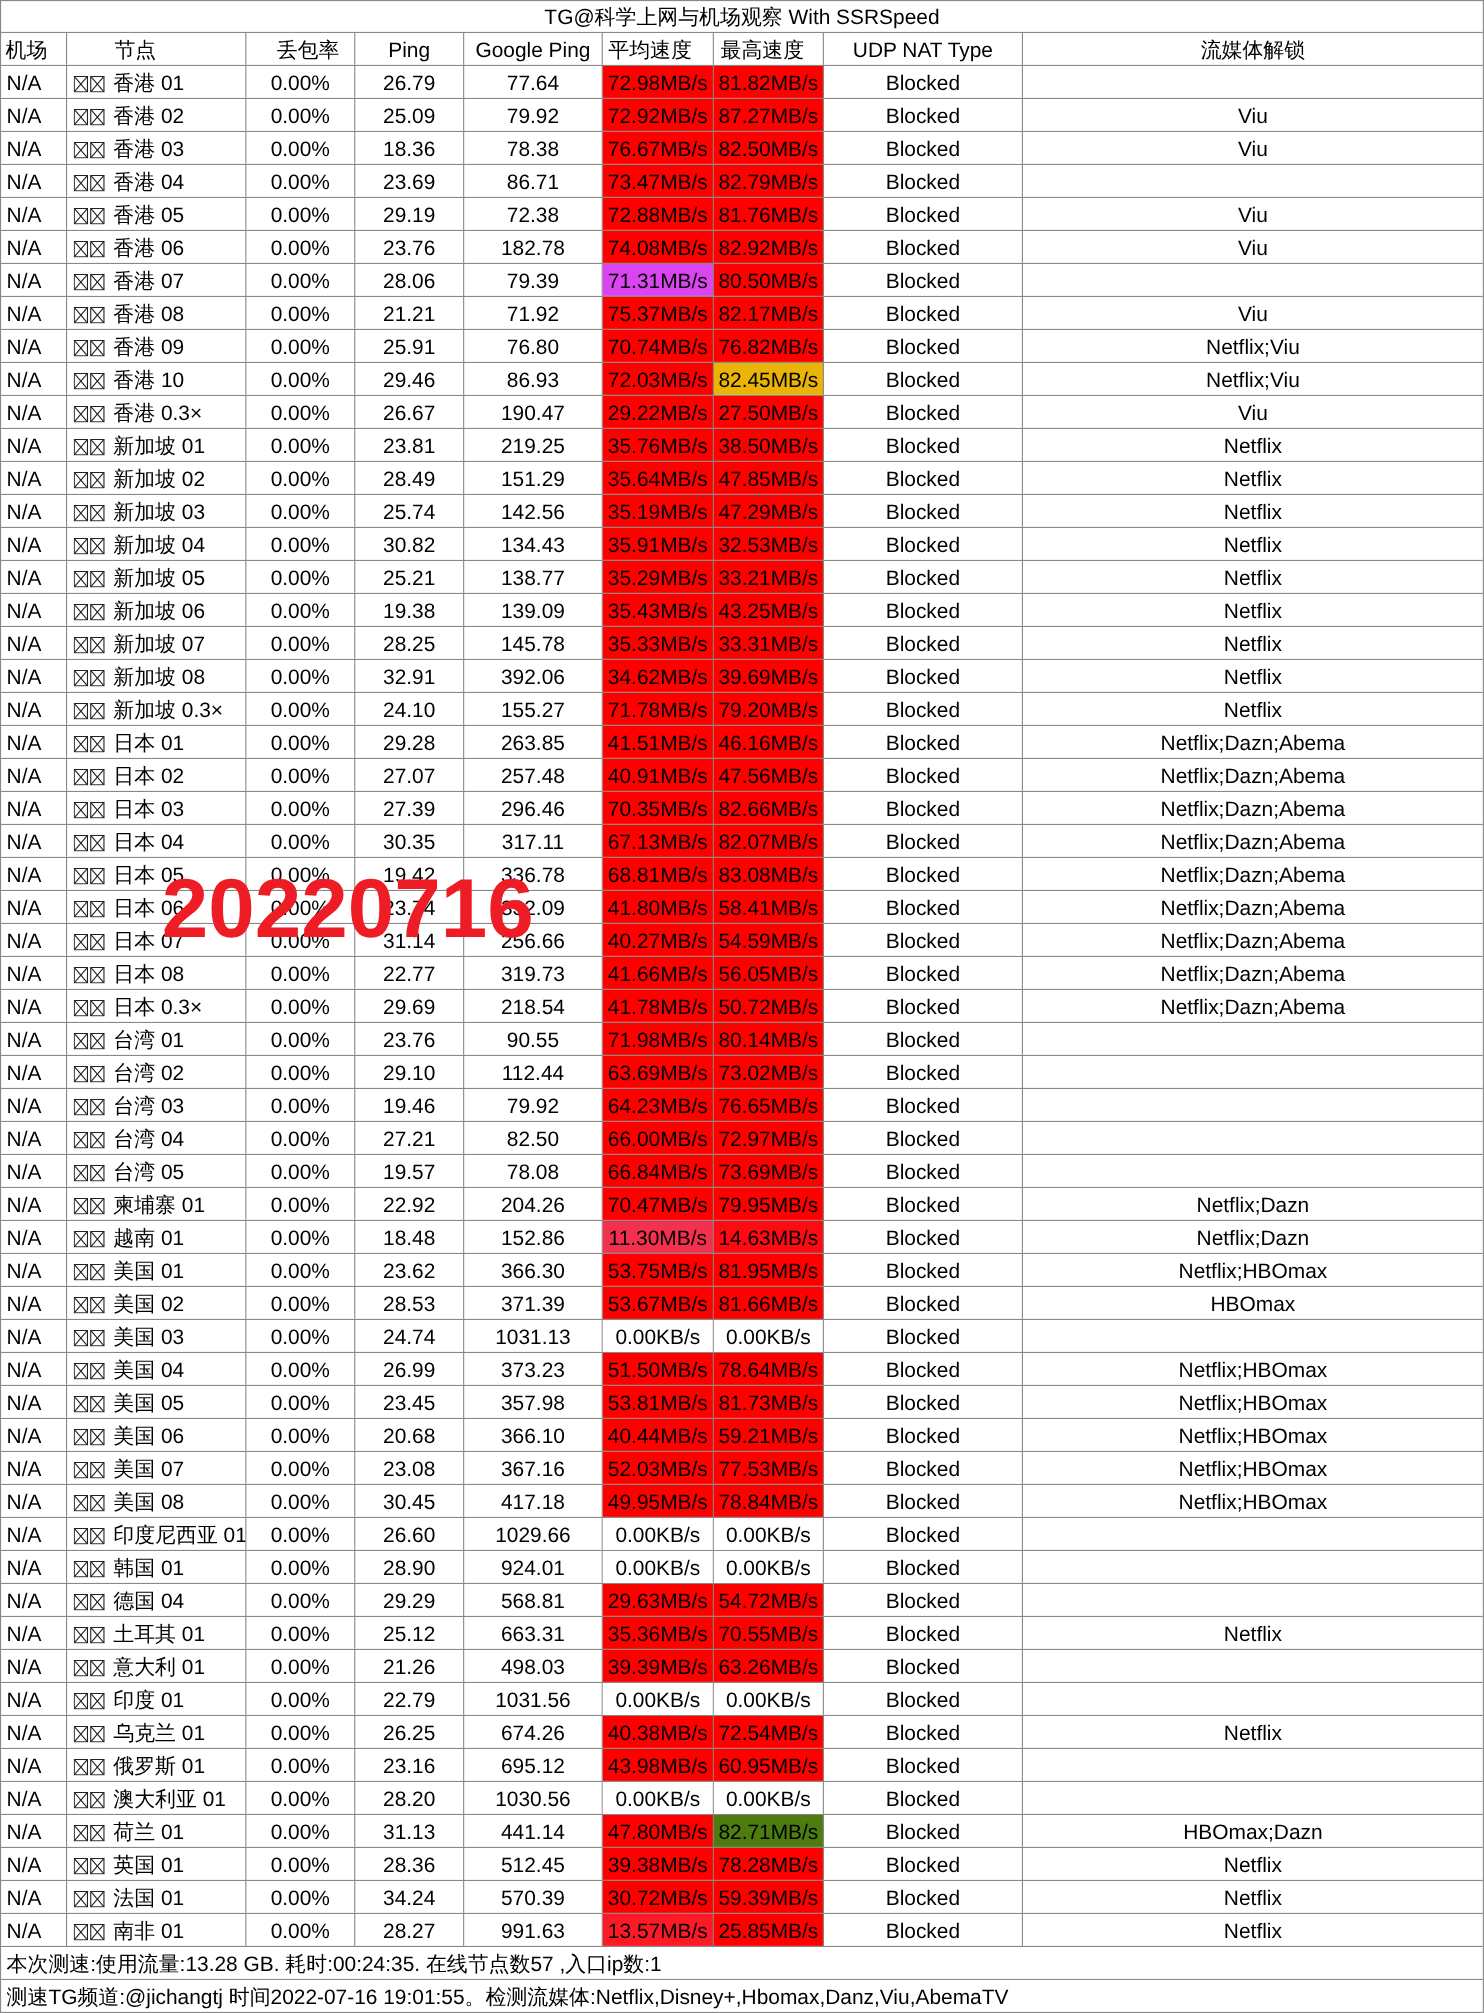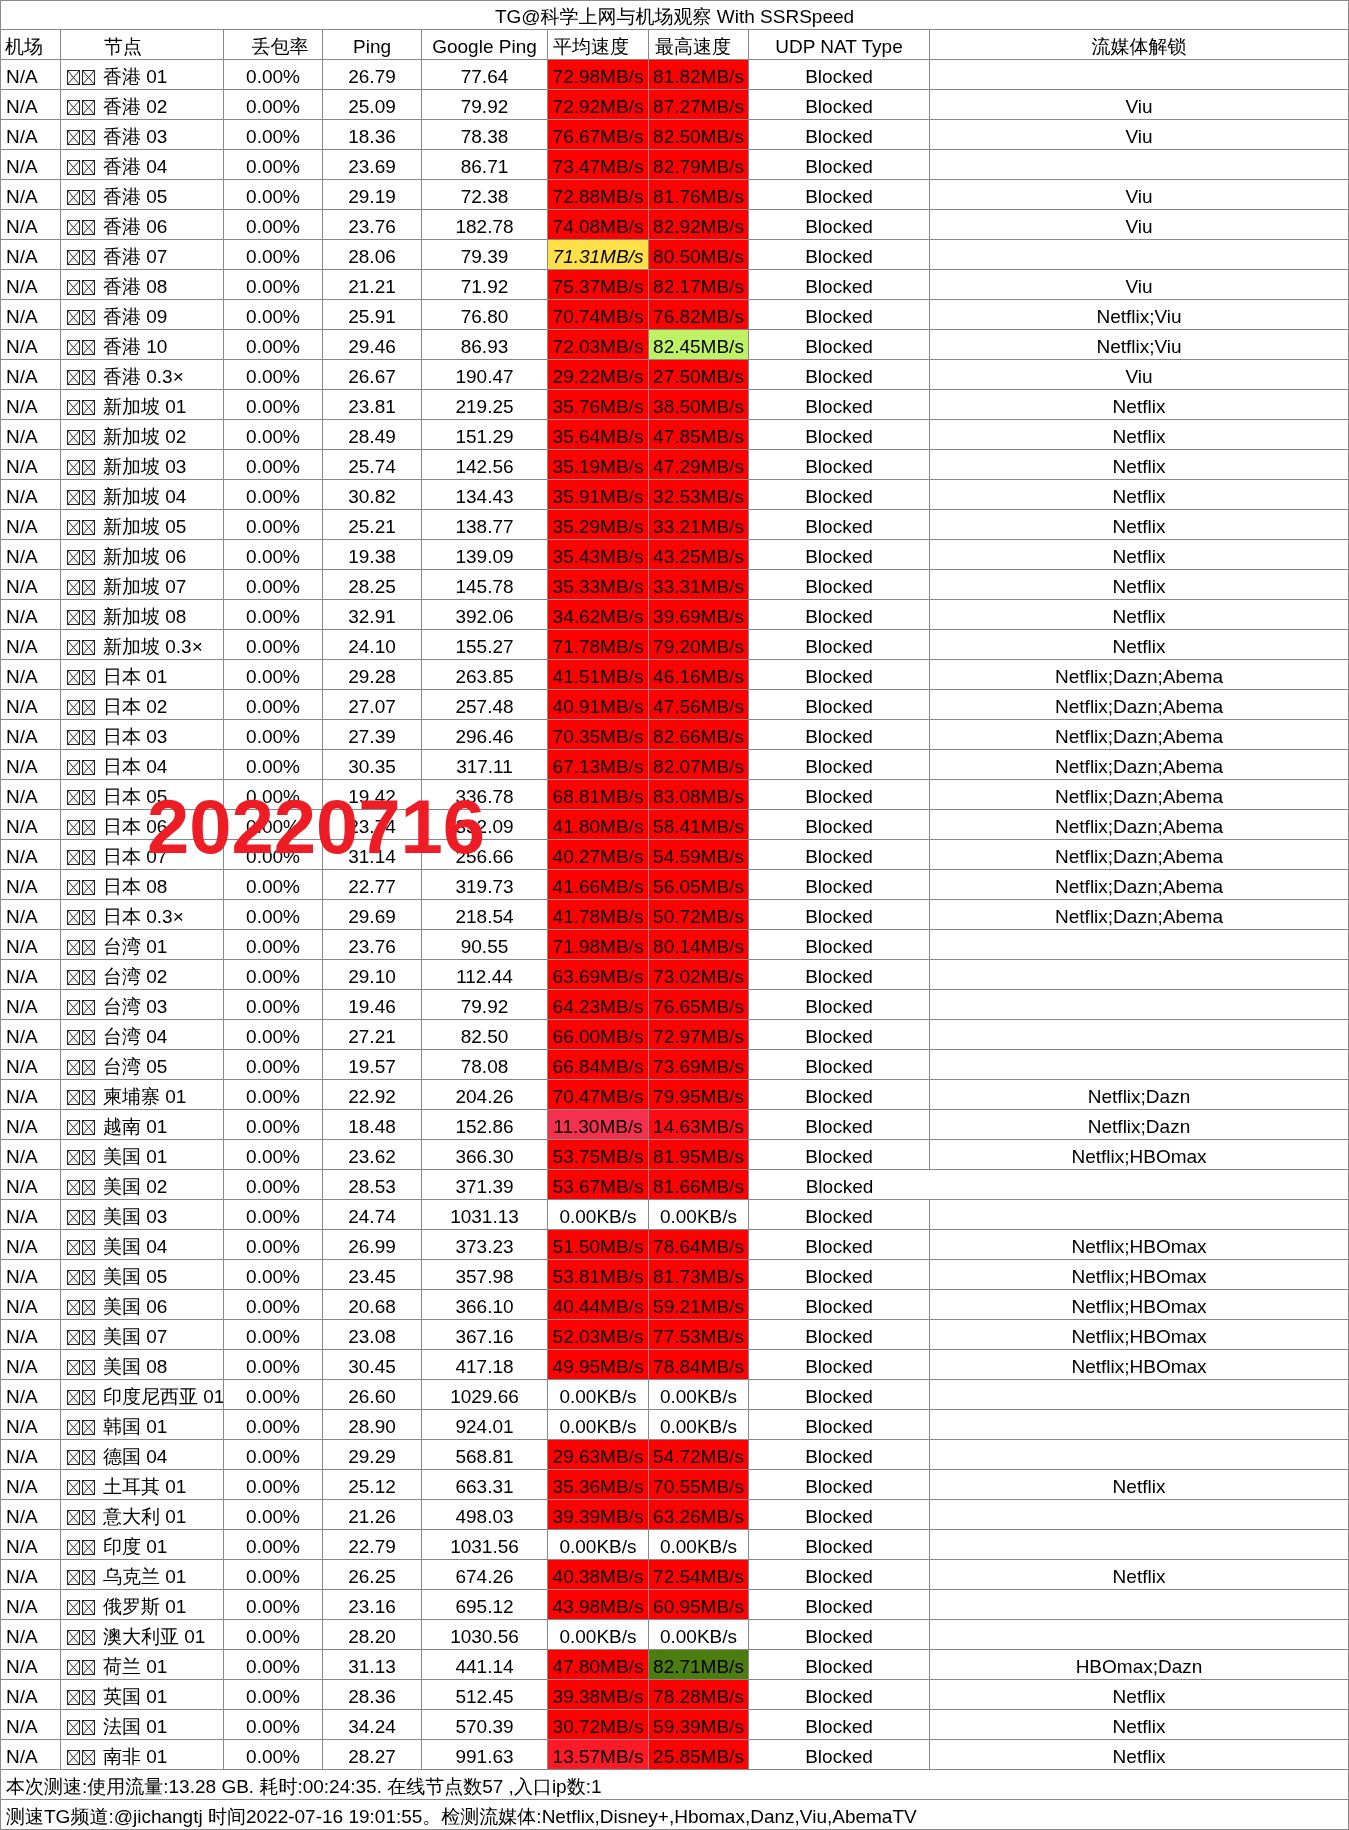--- a/index.html
+++ b/index.html
@@ -226,21 +226,21 @@
         <line x1="0.5" y1="0.5" x2="12.5" y2="14.5" stroke="#222" stroke-width="1"></line>
         <line x1="12.5" y1="0.5" x2="0.5" y2="14.5" stroke="#222" stroke-width="1"></line>
         <rect x="15.5" y="0.5" width="12" height="14" fill="none" stroke="#222" stroke-width="1"></rect>
         <line x1="15.5" y1="0.5" x2="27.5" y2="14.5" stroke="#222" stroke-width="1"></line>
         <line x1="27.5" y1="0.5" x2="15.5" y2="14.5" stroke="#222" stroke-width="1"></line>
       </svg><span>香港 07</span>
     </div>
     <div class="c w2">0.00%</div>
     <div class="c w3">28.06</div>
     <div class="c w4">79.39</div>
-    <div class="c w5" style="background-color: #fde047; font-style: italic;">71.31MB/s</div>
+    <div class="c w5" style="background-color: #d946ef;">71.31MB/s</div>
     <div class="c w6" style="background-color: rgb(255, 0, 0);">80.50MB/s</div>
     <div class="c w7">Blocked</div>
     <div class="c w8"></div>
   </div>
 
   <div class="row">
     <div class="c w0">N/A</div>
     <div class="c w1">
       <svg class="flag" viewBox="0 0 30 15" width="30" height="15">
         <rect x="0.5" y="0.5" width="12" height="14" fill="none" stroke="#222" stroke-width="1"></rect>
@@ -290,21 +290,21 @@
         <line x1="12.5" y1="0.5" x2="0.5" y2="14.5" stroke="#222" stroke-width="1"></line>
         <rect x="15.5" y="0.5" width="12" height="14" fill="none" stroke="#222" stroke-width="1"></rect>
         <line x1="15.5" y1="0.5" x2="27.5" y2="14.5" stroke="#222" stroke-width="1"></line>
         <line x1="27.5" y1="0.5" x2="15.5" y2="14.5" stroke="#222" stroke-width="1"></line>
       </svg><span>香港 10</span>
     </div>
     <div class="c w2">0.00%</div>
     <div class="c w3">29.46</div>
     <div class="c w4">86.93</div>
     <div class="c w5" style="background-color: rgb(255, 0, 0);">72.03MB/s</div>
-    <div class="c w6" style="background-color: #bef264; text-align: center;">82.45MB/s</div>
+    <div class="c w6" style="background-color: #eab308; text-align: center;">82.45MB/s</div>
     <div class="c w7">Blocked</div>
     <div class="c w8">Netflix;Viu</div>
   </div>
 
   <div class="row">
     <div class="c w0">N/A</div>
     <div class="c w1">
       <svg class="flag" viewBox="0 0 30 15" width="30" height="15">
         <rect x="0.5" y="0.5" width="12" height="14" fill="none" stroke="#222" stroke-width="1"></rect>
         <line x1="0.5" y1="0.5" x2="12.5" y2="14.5" stroke="#222" stroke-width="1"></line>
@@ -880,20 +880,21 @@
         <line x1="15.5" y1="0.5" x2="27.5" y2="14.5" stroke="#222" stroke-width="1"></line>
         <line x1="27.5" y1="0.5" x2="15.5" y2="14.5" stroke="#222" stroke-width="1"></line>
       </svg><span>美国 02</span>
     </div>
     <div class="c w2">0.00%</div>
     <div class="c w3">28.53</div>
     <div class="c w4">371.39</div>
     <div class="c w5" style="background-color: rgb(255, 0, 0);">53.67MB/s</div>
     <div class="c w6" style="background-color: rgb(255, 0, 0);">81.66MB/s</div>
     <div class="c w7">Blocked</div>
+    <div class="c w8">HBOmax</div>
   </div>
 
   <div class="row">
     <div class="c w0">N/A</div>
     <div class="c w1">
       <svg class="flag" viewBox="0 0 30 15" width="30" height="15">
         <rect x="0.5" y="0.5" width="12" height="14" fill="none" stroke="#222" stroke-width="1"></rect>
         <line x1="0.5" y1="0.5" x2="12.5" y2="14.5" stroke="#222" stroke-width="1"></line>
         <line x1="12.5" y1="0.5" x2="0.5" y2="14.5" stroke="#222" stroke-width="1"></line>
         <rect x="15.5" y="0.5" width="12" height="14" fill="none" stroke="#222" stroke-width="1"></rect>

